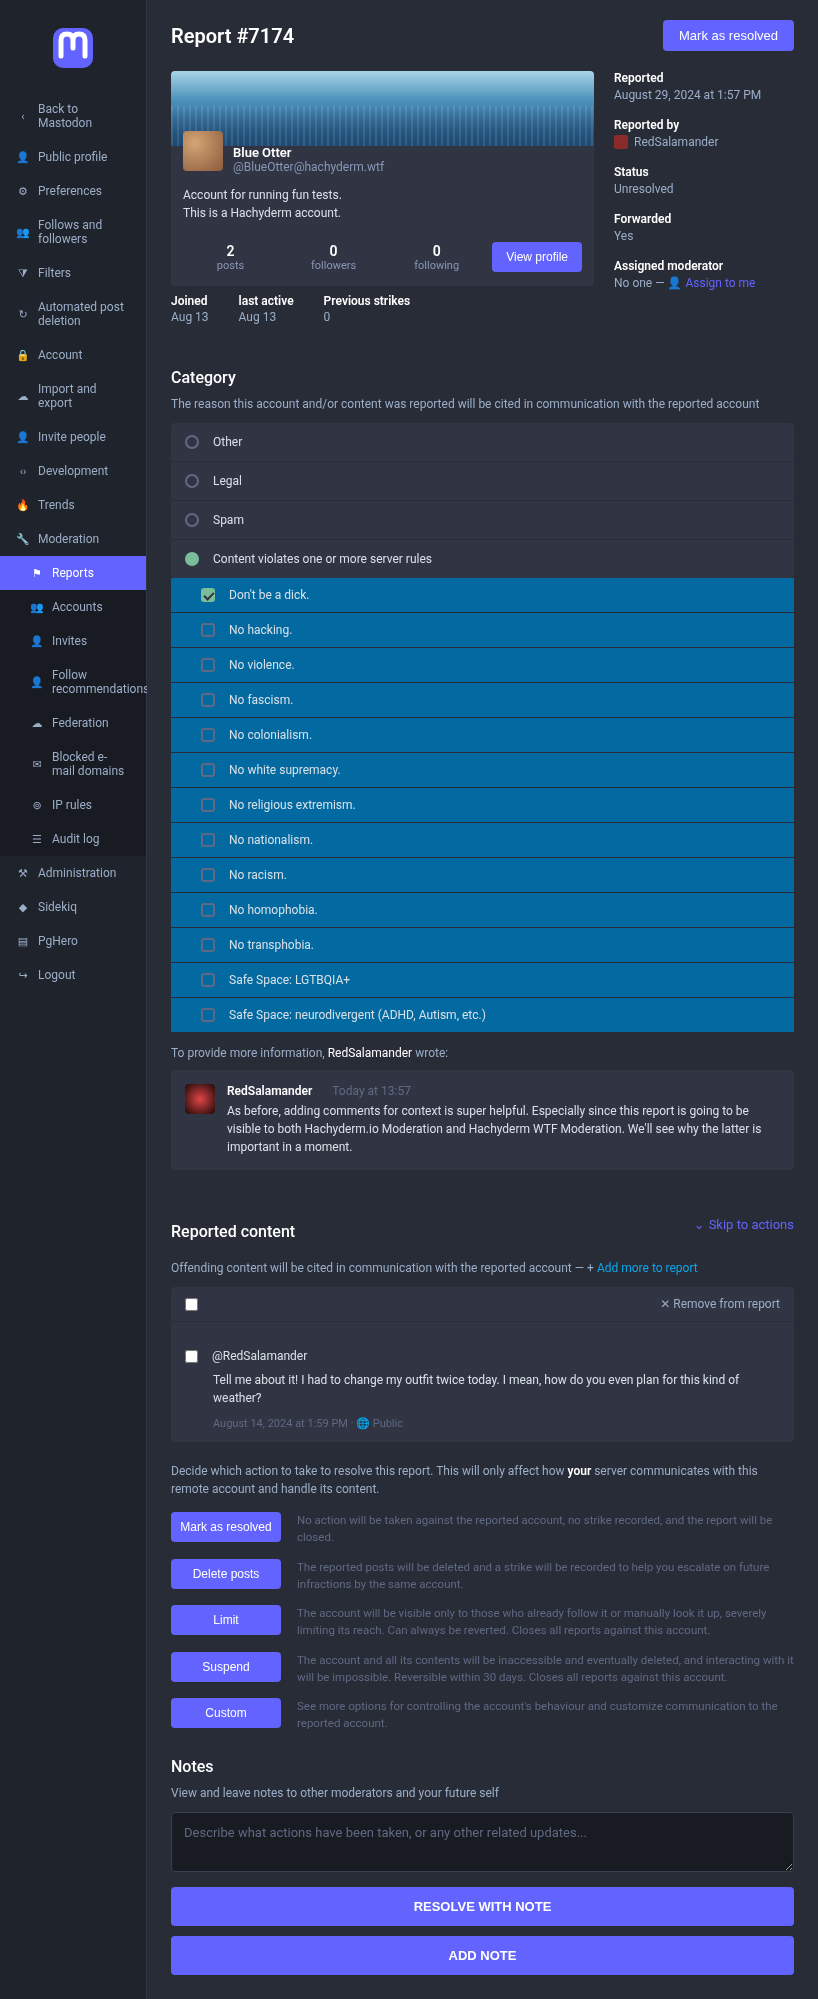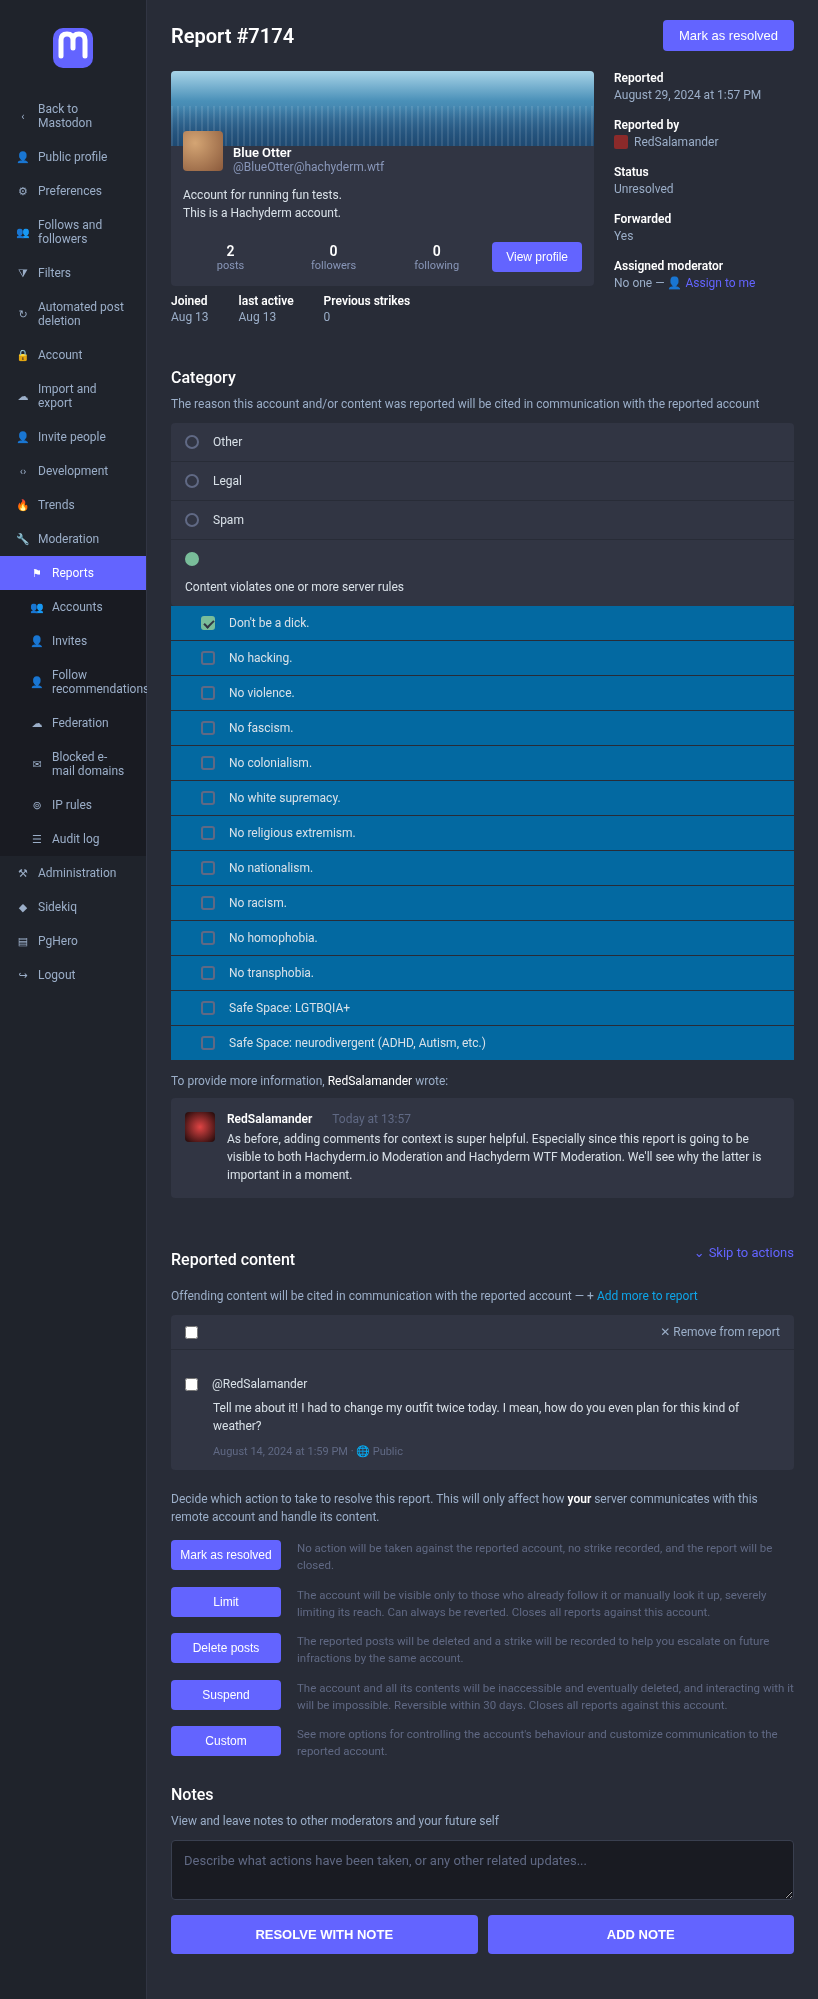--- a/index.html
+++ b/index.html
@@ -50,21 +50,21 @@
 .side-meta .gval { color: #9baec8; }
 .side-meta .link { color: #6364ff; cursor: pointer; }
 .reporter { display: flex; align-items: center; gap: 6px; }
 .mini-avatar { width: 14px; height: 14px; border-radius: 2px; background: #8b2a2a; }
 
 .section-title { color: #fff; font-size: 16px; font-weight: 500; margin: 24px 0 10px; }
 .section-desc { color: #9baec8; font-size: 12px; margin-bottom: 12px; }
 
 .category-list { background: #313543; border-radius: 4px; }
 .cat-item { display: flex; align-items: flex-start; gap: 14px; padding: 12px 14px; border-bottom: 1px solid #282c37; cursor: pointer; }
-.cat-item:last-child { border-bottom: none; flex-direction: column; }
+.cat-item:last-child { border-bottom: none; }
 .radio { width: 14px; height: 14px; border: 2px solid #606984; border-radius: 50%; flex-shrink: 0; }
 .radio.on { border-color: #79bd9a; background: #79bd9a; }
 .cat-label { color: #d9e1e8; font-size: 12px; }
 
 .rule-list { background: #0369a1; }
 .rule-item { display: flex; align-items: center; gap: 14px; padding: 10px 14px 10px 30px; border-bottom: 1px solid #282c37; cursor: pointer; }
 .rule-item:last-child { border-bottom: none; }
 .check { width: 14px; height: 14px; border: 2px solid #606984; border-radius: 3px; flex-shrink: 0; }
 .check.on { border-color: #79bd9a; background: #79bd9a; position: relative; }
 .check.on::after { content:""; position:absolute; left:3px; top:0px; width:4px; height:8px; border:solid #313543; border-width:0 2px 2px 0; transform:rotate(45deg); }
@@ -98,21 +98,21 @@
 .action-desc { color: #9baec8; font-size: 12px; margin: 20px 0 14px; line-height: 1.5; }
 .action-desc .bold { color: #fff; font-weight: 600; }
 
 .action-row { display: flex; gap: 16px; margin-bottom: 12px; align-items: flex-start; }
 .action-btn { width: 110px; flex-shrink: 0; background: #6364ff; color: #fff; border: none; padding: 8px 0; border-radius: 4px; font-size: 12px; font-weight: 500; cursor: pointer; text-align: center; }
 .action-text { color: #606984; font-size: 11.5px; line-height: 1.5; flex: 1; }
 
 .notes-textarea { width: 100%; background: #191b22; border: 1px solid #393f4f; border-radius: 4px; padding: 12px; color: #d9e1e8; font-size: 13px; font-family: inherit; min-height: 60px; resize: vertical; }
 .notes-textarea::placeholder { color: #606984; }
 
-.notes-buttons { display: flex; gap: 10px; margin-top: 12px; }
+.notes-buttons { display: flex; gap: 10px; margin-top: 12px; flex-direction: column; }
 .notes-buttons .btn { flex: 1; padding: 12px; font-weight: 600; }
 </style>
 </head>
 <body>
 
 <div class="sidebar">
   <div class="logo">
     <svg viewBox="0 0 48 48">
         <rect x="4" y="4" width="40" height="40" rx="10" fill="#6364ff"></rect>
         <path d="M12 32 V16 q0-6 6-6 t6 6 v8 M24 24 V16 q0-6 6-6 t6 6 v16" stroke="#fff" stroke-width="5" fill="none" stroke-linecap="round"></path>
@@ -409,26 +409,26 @@
     </div>
   </div>
 
   <div class="action-desc"><span>Decide which action to take to resolve this report. This will only affect how </span><span class="bold">your</span><span> server communicates with this remote account and handle its content.</span></div>
   <div id="actions-container">
       <div class="action-row">
         <button class="action-btn">Mark as resolved</button>
         <div class="action-text">No action will be taken against the reported account, no strike recorded, and the report will be closed.</div>
       </div>
       <div class="action-row">
+        <button class="action-btn">Delete posts</button>
+        <div class="action-text">The reported posts will be deleted and a strike will be recorded to help you escalate on future infractions by the same account.</div>
+      </div>
+      <div class="action-row">
         <button class="action-btn">Limit</button>
         <div class="action-text">The account will be visible only to those who already follow it or manually look it up, severely limiting its reach. Can always be reverted. Closes all reports against this account.</div>
-      </div>
-      <div class="action-row">
-        <button class="action-btn">Delete posts</button>
-        <div class="action-text">The reported posts will be deleted and a strike will be recorded to help you escalate on future infractions by the same account.</div>
       </div>
       <div class="action-row">
         <button class="action-btn">Suspend</button>
         <div class="action-text">The account and all its contents will be inaccessible and eventually deleted, and interacting with it will be impossible. Reversible within 30 days. Closes all reports against this account.</div>
       </div>
       <div class="action-row">
         <button class="action-btn">Custom</button>
         <div class="action-text">See more options for controlling the account's behaviour and customize communication to the reported account.</div>
       </div>
     </div>

